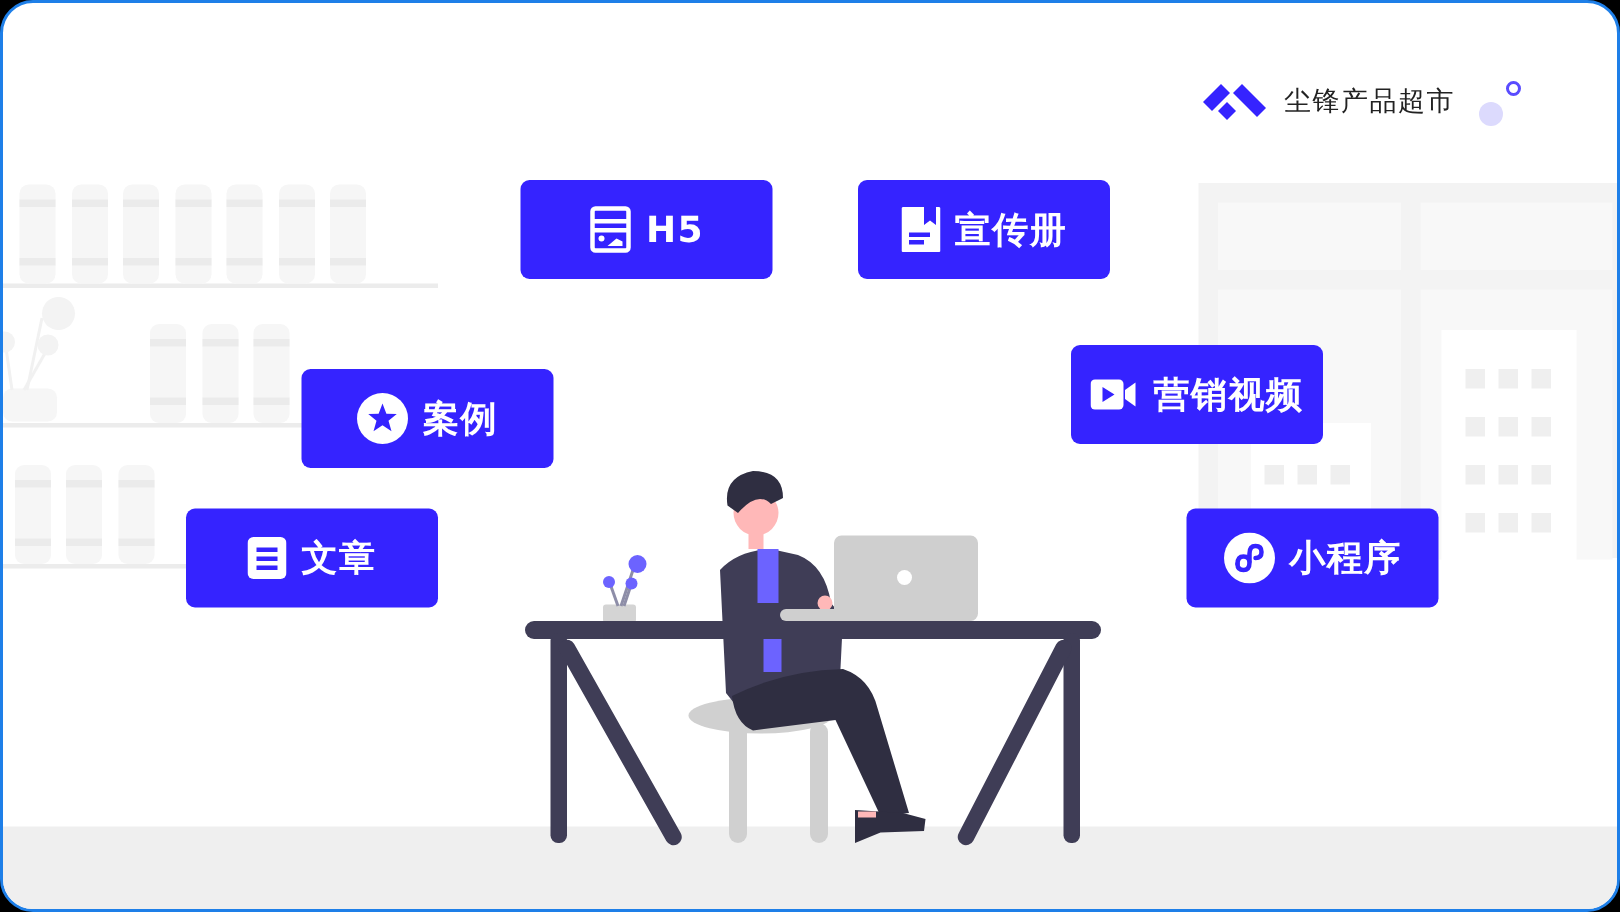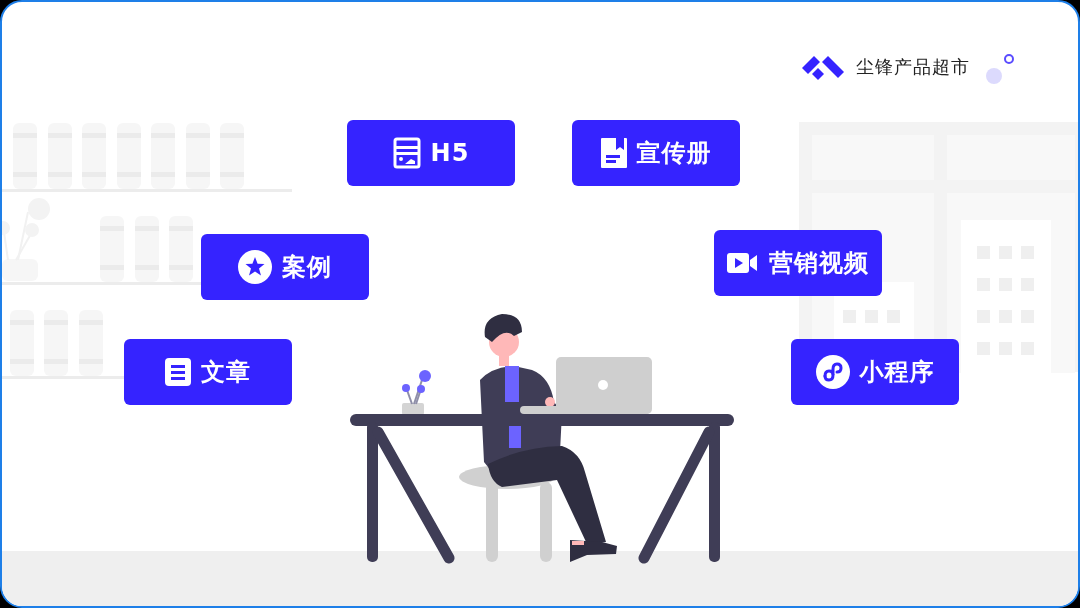--- a/index.html
+++ b/index.html
@@ -178,21 +178,21 @@
   <div class="tag-btn" style="left:538px;top:118px;margin-left:32px;">
     <svg width="26" height="30" viewBox="0 0 26 30">
       <rect x="0" y="0" width="26" height="30" rx="1" fill="#fff"></rect>
       <path d="M15 0 L23 0 L23 12 L19 9 L15 12 Z" fill="#3523ff"></path>
       <rect x="5" y="17" width="14" height="3" fill="#3523ff"></rect>
       <rect x="5" y="22" width="10" height="3" fill="#3523ff"></rect>
     </svg>
     <span class="tag-label">宣传册</span>
   </div>
 
-  <div class="tag-btn" style="left:199px;top:232px;">
+  <div class="tag-btn" style="left:199px;top:244px;">
     <svg width="34" height="34" viewBox="0 0 34 34">
       <circle cx="17" cy="17" r="17" fill="#fff"></circle>
       <path d="M17 7 L19.6 13.8 L26.5 14 L21 18.5 L23 25.5 L17 21.5 L11 25.5 L13 18.5 L7.5 14 L14.4 13.8 Z" fill="#3523ff"></path>
     </svg>
     <span class="tag-label">案例</span>
   </div>
 
   <div class="tag-btn" style="left:712px;top:228px;">
     <svg width="32" height="24" viewBox="0 0 32 24">
       <rect x="0" y="2" width="22" height="20" rx="3" fill="#fff"></rect>

